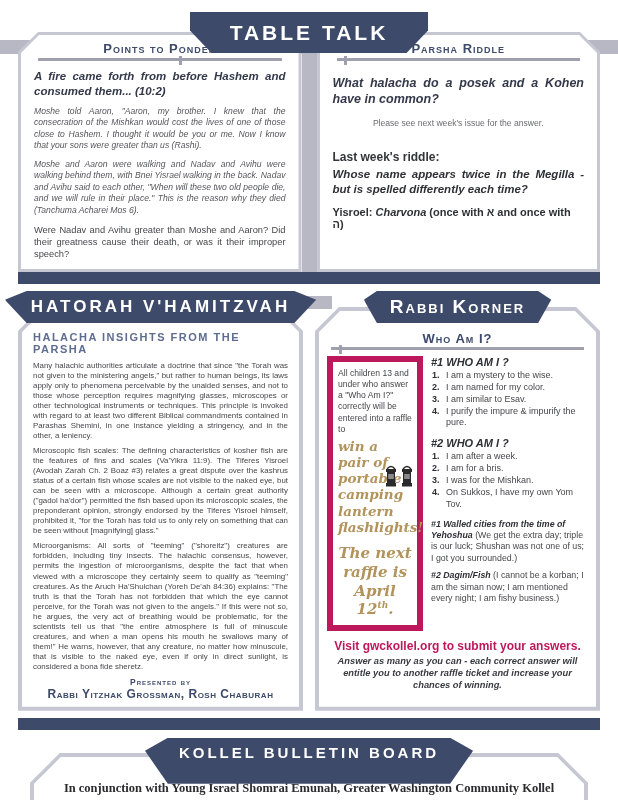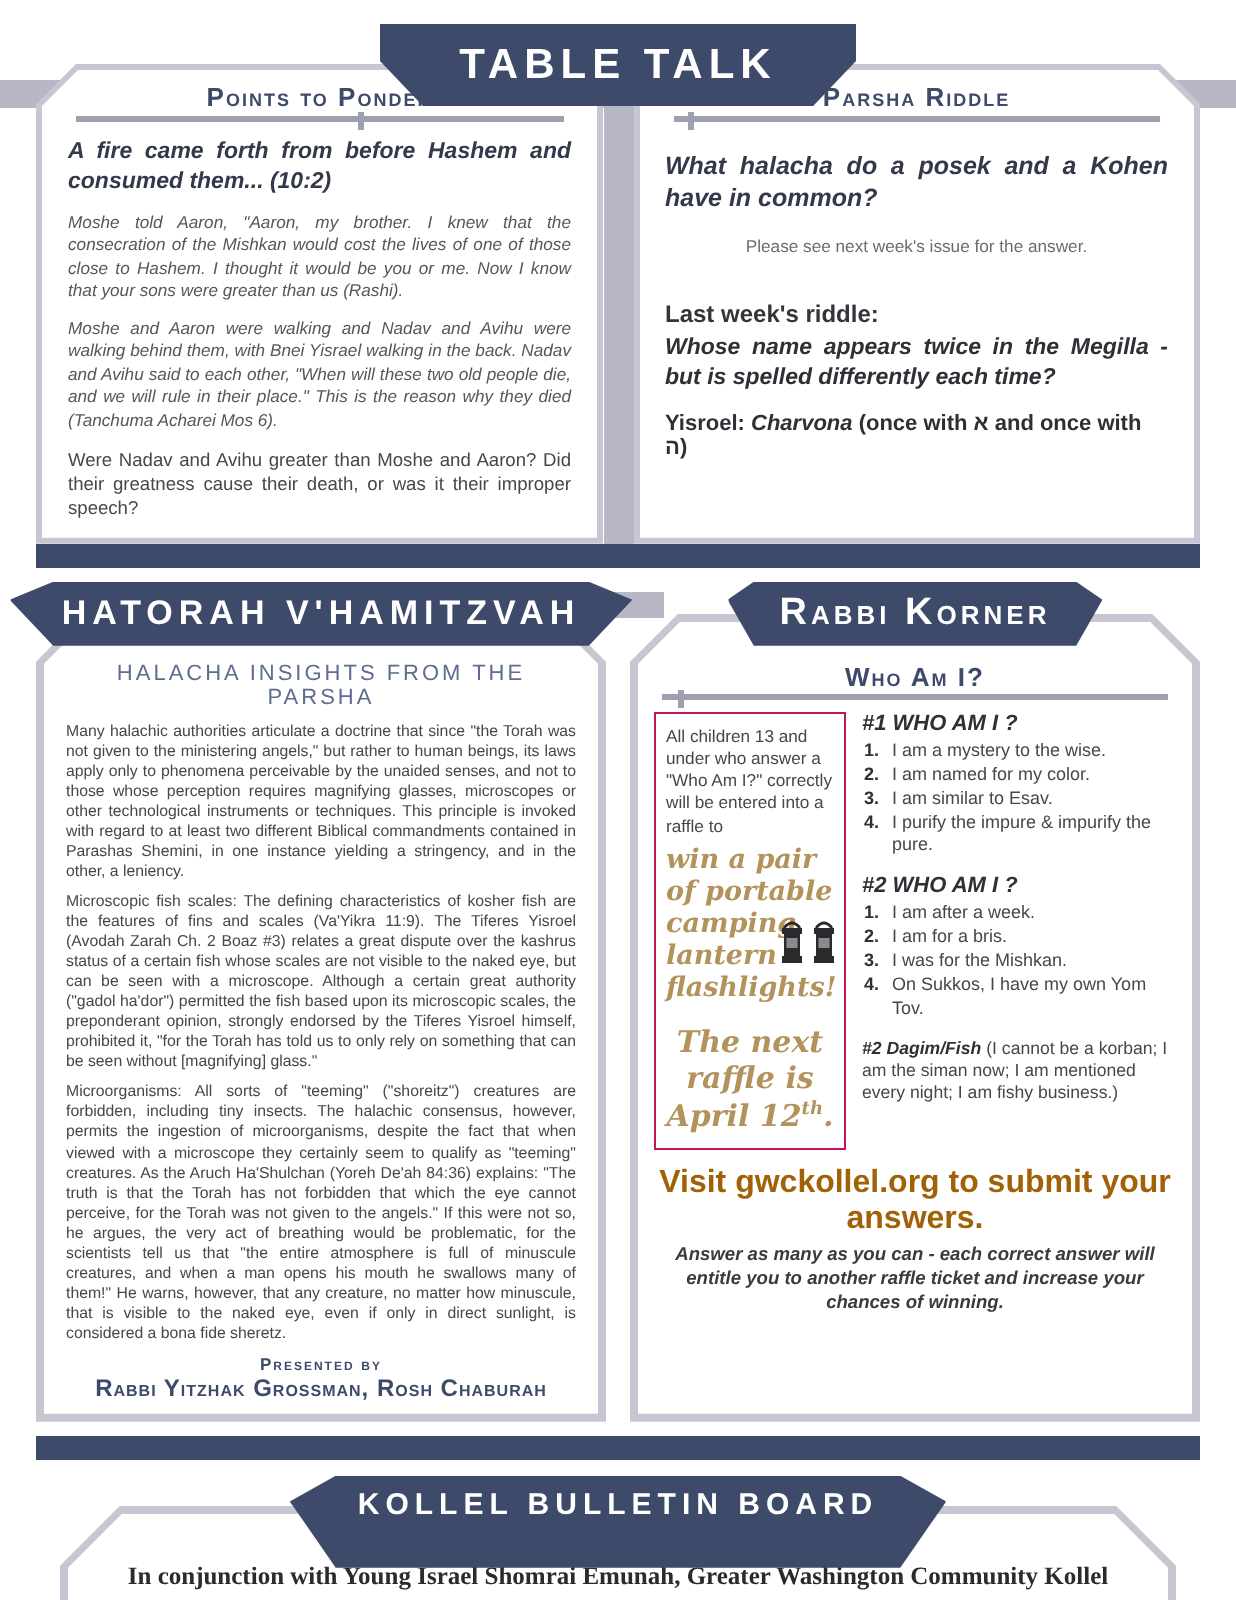--- a/index.html
+++ b/index.html
@@ -35,44 +35,44 @@
   .navy-sep { height:12px; background:#3d4a6a; margin:0 18px; }
 
   
   .row2 { position:relative; display:flex; gap:12px; margin:7px 18px 0; }
   .row2 .connector { position:absolute; left:46%; width:8%; top:5px; height:13px; background:#b7b8c4; z-index:0; }
   .panel2-wrap { position:relative; flex:1; padding-top:16px; z-index:1; }
   .panel2-banner { position:absolute; top:0; left:50%; transform:translateX(-50%); z-index:3; height:32px; line-height:32px; font-size:17px; padding:0 26px; white-space:nowrap; }
   .kids-banner-text { font-variant:small-caps; letter-spacing:2px; font-size:19px; }
   .frame2 { background:#c6c7d2; padding:4px; clip-path: polygon(24px 0, calc(100% - 24px) 0, 100% 24px, 100% 100%, 0 100%, 0 24px); height:100%; }
   .frame2-inner { background:#fff; height:100%; clip-path: polygon(21px 0, calc(100% - 21px) 0, 100% 21px, 100% 100%, 0 100%, 0 21px); padding:20px 11px 6px; }
-  .halacha-head { text-align:center; font-weight:400; font-size:11px; letter-spacing:1.5px; color:#5d6c90; margin-bottom:6px; }
+  .halacha-head { text-align:left; font-weight:700; font-size:11px; letter-spacing:1.5px; color:#5d6c90; margin-bottom:6px; }
   .halacha-p { font-size:7.9px; color:#46474b; text-align:justify; line-height:1.27; margin-bottom:5px; }
   .presented { text-align:center; margin-top:2px; }
   .presented-by { font-variant:small-caps; font-weight:700; font-size:8.5px; letter-spacing:1px; color:#3d4a6a; }
   .presenter { font-variant:small-caps; font-weight:700; font-size:12px; letter-spacing:0.5px; color:#3d4a6a; }
 
   .kids-head-wrap { margin:0 4px; }
   .kids-head { text-align:center; font-variant:small-caps; font-weight:700; font-size:13px; letter-spacing:1px; color:#3d4a6a; }
   .kids-cols { display:flex; gap:8px; margin-top:4px; }
-  .raffle-box { width:96px; border:1px solid #be185d; background:#fff; padding:6px 5px; position:relative; flex-shrink:0; }
+  .raffle-box { width:96px; border:6px solid #be185d; background:#fff; padding:6px 5px; position:relative; flex-shrink:0; }
   .raffle-intro { font-size:8.6px; color:#46474b; line-height:1.3; }
   .raffle-gold { font-family:"DejaVu Serif", serif; font-style:italic; font-weight:700; color:#b2935b; font-size:13.5px; line-height:1.2; margin-top:3px; }
   .raffle-next { font-family:"DejaVu Serif", serif; font-style:italic; font-weight:700; color:#b2935b; font-size:15px; line-height:1.25; margin-top:9px; text-align:center; }
   .lanterns { position:absolute; right:3px; top:102px; }
   .kids-qa { flex:1; }
   .q-label { font-weight:700; font-style:italic; font-size:11px; color:#2f3035; margin-bottom:2px; }
   ol.kids-list { list-style:none; margin-bottom:8px; }
   ol.kids-list li { position:relative; padding-left:15px; font-size:9px; color:#46474b; line-height:1.32; counter-increment:n; }
   ol.kids-list li::before { content: counter(n) "."; position:absolute; left:1px; font-weight:700; color:#2f3035; }
   ol.kids-list { counter-reset:n; }
   .lw-answers-head { font-weight:700; font-size:12px; color:#34353a; margin:16px 0 4px; }
   .lw-a { font-size:8.8px; color:#46474b; line-height:1.3; margin-bottom:6px; }
   .lw-a .head { font-weight:700; font-style:italic; color:#2f3035; }
-  .kids-submit { text-align:center; font-weight:700; font-size:16px; color:#a16207; margin-top:8px; }
+  .kids-submit { text-align:center; font-weight:700; font-size:12px; color:#be185d; margin-top:8px; }
   .kids-submit-note { text-align:center; font-weight:700; font-style:italic; font-size:9.3px; color:#3a3b40; line-height:1.3; margin-top:2px; }
 
   
   .bulletin-wrap { position:relative; margin:8px 30px 0; padding-top:15px; }
   .bulletin-banner { position:absolute; top:0; left:50%; transform:translateX(-50%); z-index:3; height:46px; line-height:30px; font-size:15px; padding:0 34px; white-space:nowrap; }
   .frame3 { background:#c6c7d2; padding:4px; clip-path: polygon(30px 0, calc(100% - 30px) 0, 100% 30px, 100% calc(100% - 12px), calc(100% - 12px) 100%, 12px 100%, 0 calc(100% - 12px), 0 30px); }
   .frame3-inner { background:#fff; clip-path: polygon(27px 0, calc(100% - 27px) 0, 100% 27px, 100% calc(100% - 10px), calc(100% - 10px) 100%, 10px 100%, 0 calc(100% - 10px), 0 27px); padding:22px 28px 14px; font-family:"Liberation Serif", serif; }
   .bulletin-intro { font-weight:700; font-size:12.5px; color:#2b2b2e; text-align:center; line-height:1.55; }
   sup { font-size:0.6em; }
 </style>
@@ -192,20 +192,24 @@
                 <li>I purify the impure &amp; impurify the pure.</li>
               </ol>
               <div class="q-label">#2  WHO AM I ?</div>
               <ol class="kids-list">
                 <li>I am after a week.</li>
                 <li>I am for a bris.</li>
                 <li>I was for the Mishkan.</li>
                 <li>On Sukkos, I have my own Yom Tov.</li>
               </ol>
               <div class="lw-a">
+                <span class="head">#1 Walled cities from the time of Yehoshua</span>
+                <span>(We get the extra day; triple is our luck; Shushan was not one of us; I got you surrounded.)</span>
+              </div>
+              <div class="lw-a">
                 <span class="head">#2 Dagim/Fish</span>
                 <span>(I cannot be a korban; I am the siman now; I am mentioned every night; I am fishy business.)</span>
               </div>
             </div>
           </div>
 
           <div class="kids-submit">Visit gwckollel.org to submit your answers.</div>
           <div class="kids-submit-note">Answer as many as you can - each correct answer will entitle you to another raffle ticket and increase your chances of winning.</div>
         </div>
       </div>

